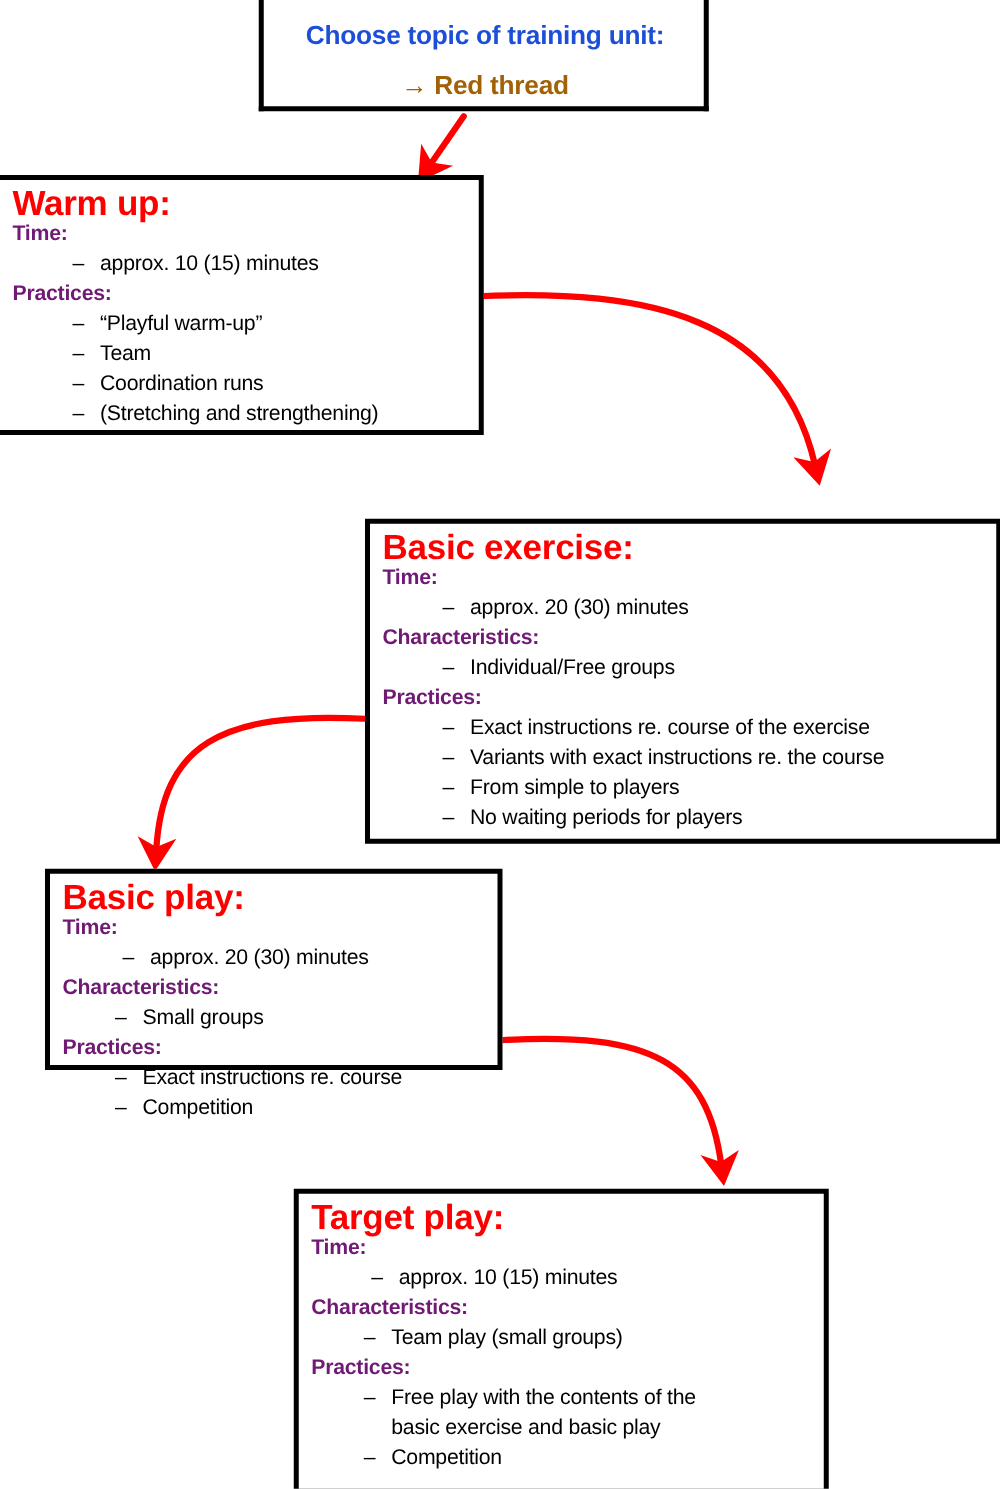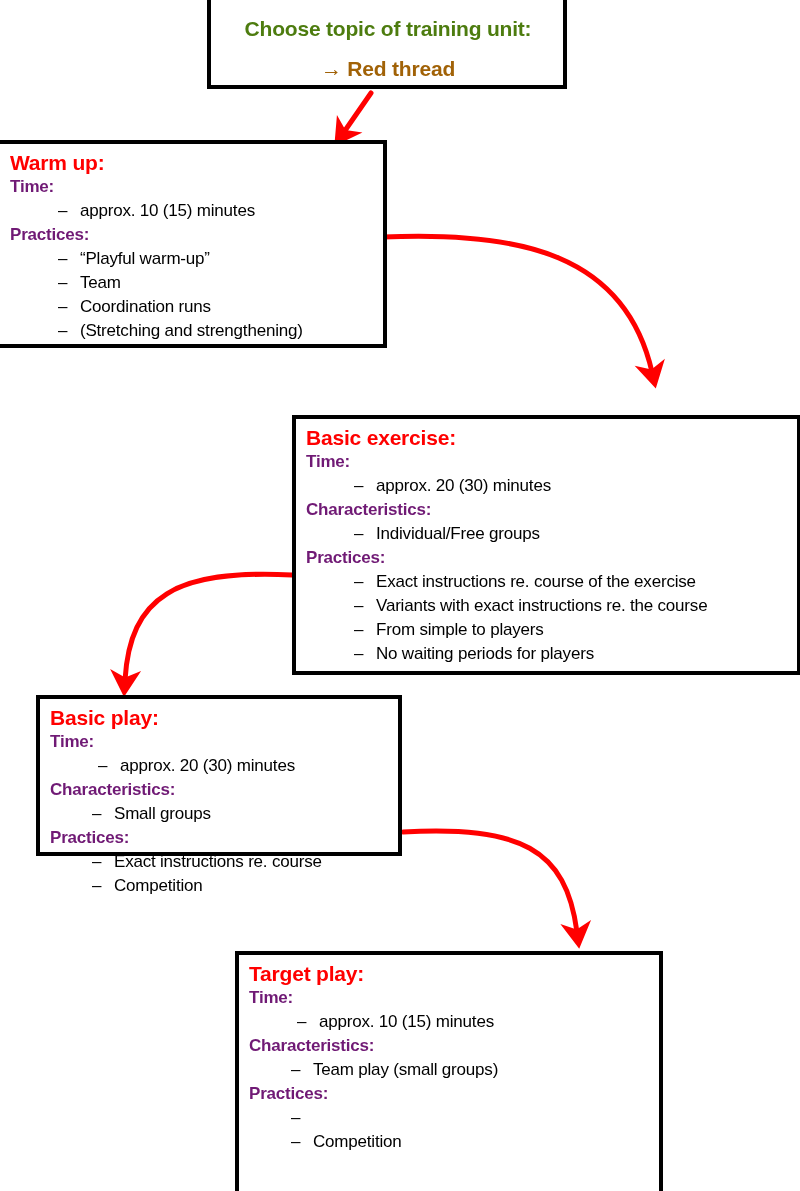--- a/index.html
+++ b/index.html
@@ -34,21 +34,21 @@
     background: #ffffff;
     border: 4px solid #000000;
     z-index: 2;
   }
   .node-inner {
     padding: 6px 8px 4px 10px;
   }
   .node-title {
     color: #FF0000;
     font-weight: bold;
-    font-size: 21px;
+    font-size: 28px;
     line-height: 25px;
     letter-spacing: -0.2px;
     white-space: nowrap;
   }
   .field-label {
     color: #701a75;
     font-weight: bold;
     font-size: 17px;
     line-height: 24px;
     letter-spacing: -0.2px;
@@ -78,21 +78,21 @@
 
   
   #node-topic {
     left: 207px;
     top: -4px;
     width: 360px;
     height: 93px;
     border-top-width: 0;
   }
   #node-topic .topic-line1 {
-    color: #4d7c0f;
+    color: #1d4ed8;
     font-weight: bold;
     font-size: 21px;
     text-align: center;
     line-height: 26px;
     margin-top: 14px;
     letter-spacing: -0.2px;
   }
   #node-topic .topic-line2 {
     color: #a16207;
     font-weight: bold;
@@ -288,20 +288,21 @@
         <div class="bullet-row">
           <span class="bullet-dash">–</span>
           <span class="bullet-text">Team play (small groups)</span>
         </div>
       </div>
 
       <div class="field-label">Practices:</div>
       <div class="bullets narrow">
         <div class="bullet-row">
           <span class="bullet-dash">–</span>
+          <span class="bullet-text" style="max-width:280px;">Free play with the contents of the basic exercise and basic play</span>
         </div>
         <div class="bullet-row">
           <span class="bullet-dash">–</span>
           <span class="bullet-text">Competition</span>
         </div>
       </div>
     </div>
   </div>
 
 </div>

